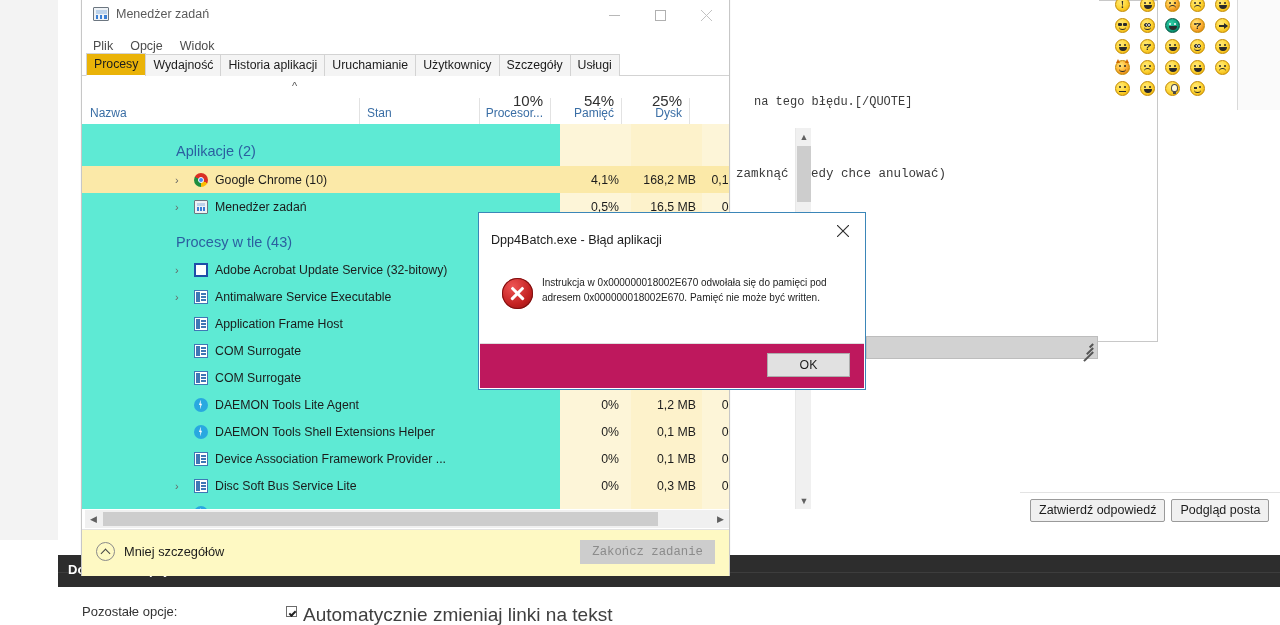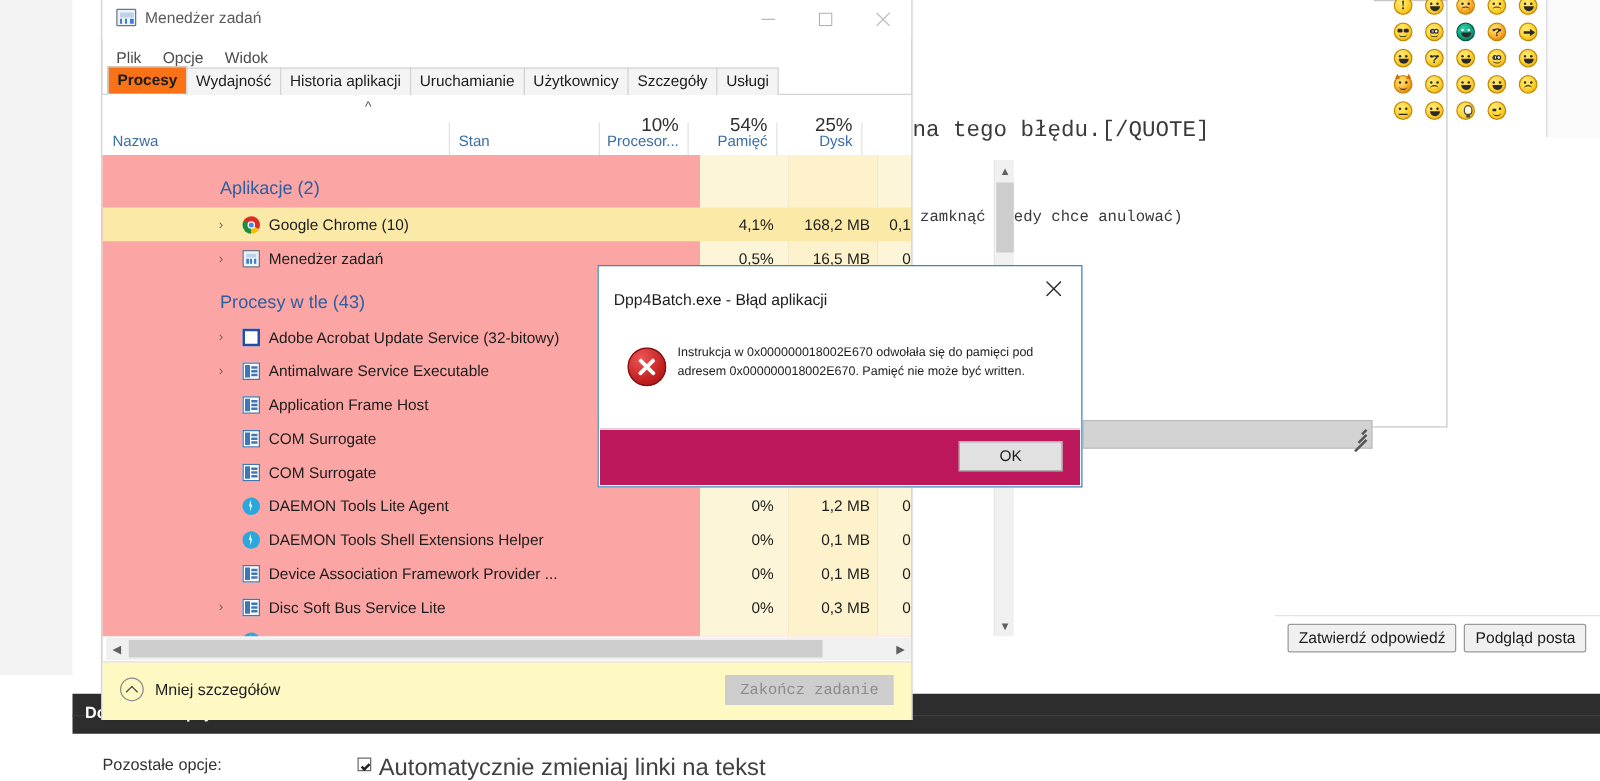--- a/index.html
+++ b/index.html
@@ -135,30 +135,30 @@
 
   .tm-menu{height:22px;position:relative;padding-left:11px;display:flex;gap:17px;align-items:flex-end;}
   .tm-menu span{font-size:12.5px;color:#4c4c4c;cursor:pointer;}
 
   .tm-tabs{height:22px;position:relative;border-bottom:1px solid #d3d3d3;display:flex;align-items:flex-end;padding-left:4px;}
   .tm-tab{
     font-size:12.3px;color:#1c1c1c;padding:3px 7px 3px 7px;cursor:pointer;
     border:1px solid transparent;border-bottom:none;position:relative;top:1px;line-height:15px;
     background:#f4f4f4;border-color:#d3d3d3;margin-right:-1px;
   }
-  .tm-tab.active{background:#f97316;border-color:#d3d3d3;border-bottom:1px solid #ffffff;font-weight:bold;}
+  .tm-tab.active{background:#eab308;border-color:#d3d3d3;border-bottom:1px solid #ffffff;font-weight:normal;}
 
   
   .tm-colhdr{position:relative;height:48px;border-bottom:1px solid #e2e2e2;background:#ffffff;}
   .col-sort{position:absolute;left:210px;top:4px;font-size:11px;color:#555;}
   .hdr-cell{position:absolute;bottom:4px;font-size:12px;color:#3a6ea5;text-align:center;}
   .hdr-pct{position:absolute;font-size:15px;color:#303030;}
   .hdr-sep{position:absolute;top:22px;width:1px;height:26px;background:#e2e2e2;}
 
-  .tm-list{position:absolute;left:0;top:124px;width:647px;height:385px;overflow:hidden;background:#fca5a5;}
+  .tm-list{position:absolute;left:0;top:124px;width:647px;height:385px;overflow:hidden;background:#5eead4;}
   .heat-col{position:absolute;top:0;height:385px;}
   .hc1{left:478px;width:71px;background:#fdf5d8;}
   .hc2{left:549px;width:71px;background:#fdf2cb;}
   .hc3{left:620px;width:68px;background:#fdf5d8;}
 
   .row{position:absolute;left:0;width:647px;height:27px;display:flex;align-items:center;}
   .grp{position:absolute;left:94px;font-size:14.5px;color:#2b5fa0;}
   .chev{position:absolute;left:93px;font-size:11px;color:#666;cursor:pointer;}
   .pname{position:absolute;left:133px;font-size:12.3px;color:#1c1c1c;white-space:nowrap;}
   .picon{position:absolute;left:112px;width:14px;height:14px;}
@@ -232,21 +232,21 @@
   <div class="left-gray-block2"></div>
 
   <div class="editor-panel">
     <div class="editor-frame"></div>
   </div>
 
   <div class="vert-line-left"></div>
   <div class="vert-line-left2"></div>
 
   <div class="editor-textarea"></div>
-  <div class="ta-line ta-l1" style="font-family:'Liberation Mono',monospace;font-size:18px;color:#3a3a3a;">na tego błędu.[/QUOTE]</div>
+  <div class="ta-line ta-l1" style="font-family:'Liberation Mono',monospace;font-size:12px;color:#3a3a3a;margin-left:24px;">na tego błędu.[/QUOTE]</div>
   <div class="ta-line ta-l2" style="font-family:'Liberation Mono',monospace;font-size:12.5px;color:#3a3a3a;">zamknąć kiedy chce anulować)</div>
 
   <div class="ta-resize">
     <span class="grip">
         <i></i>
         <i></i>
         <i></i>
       </span>
   </div>
 

